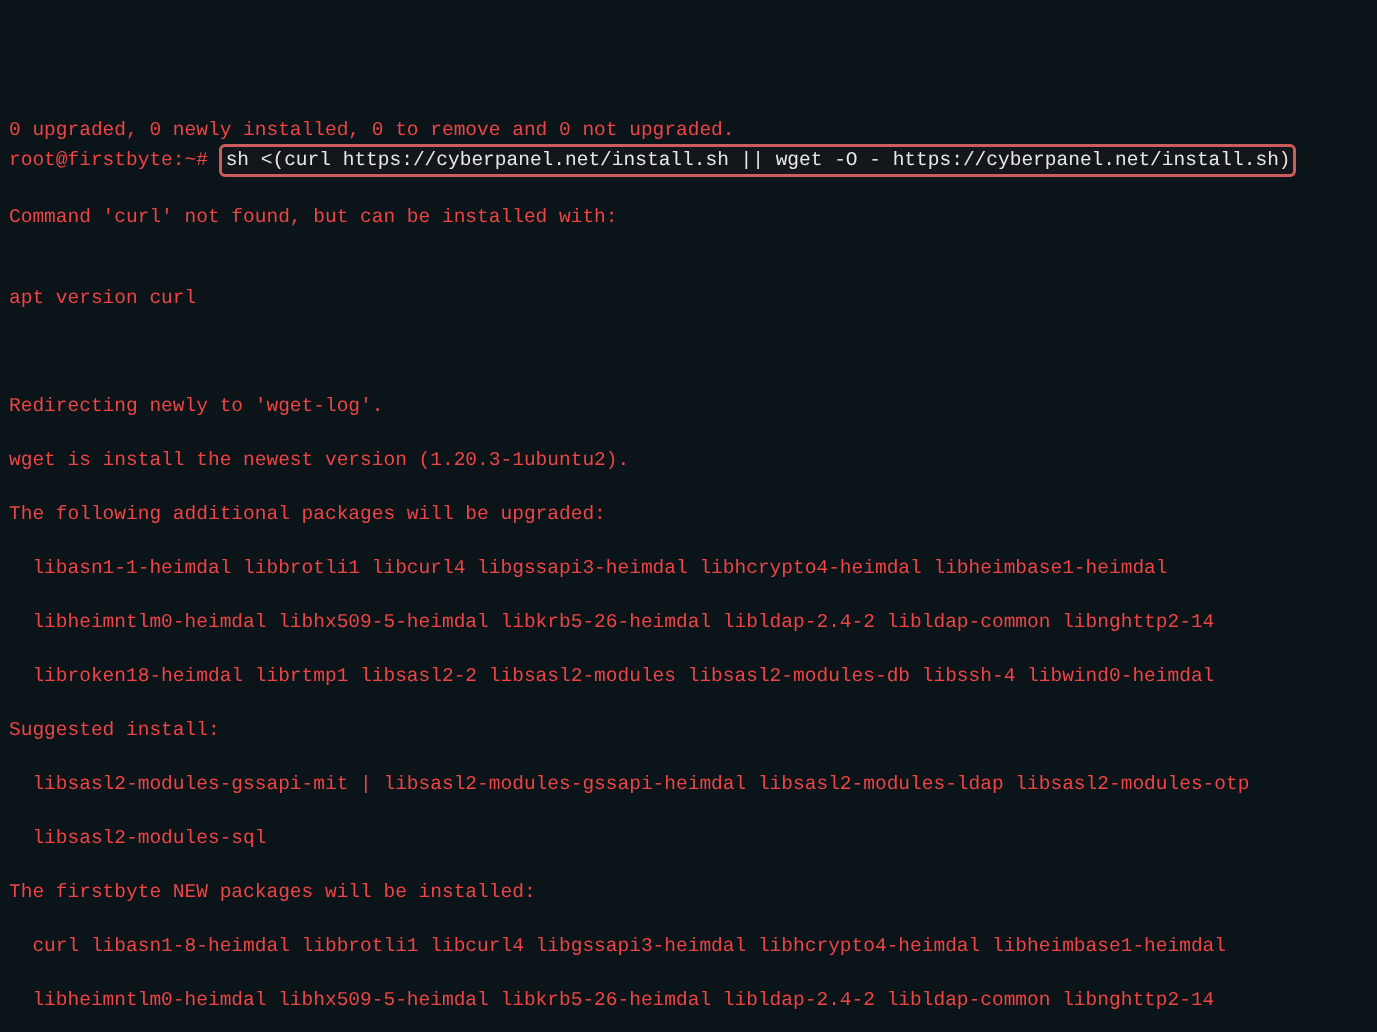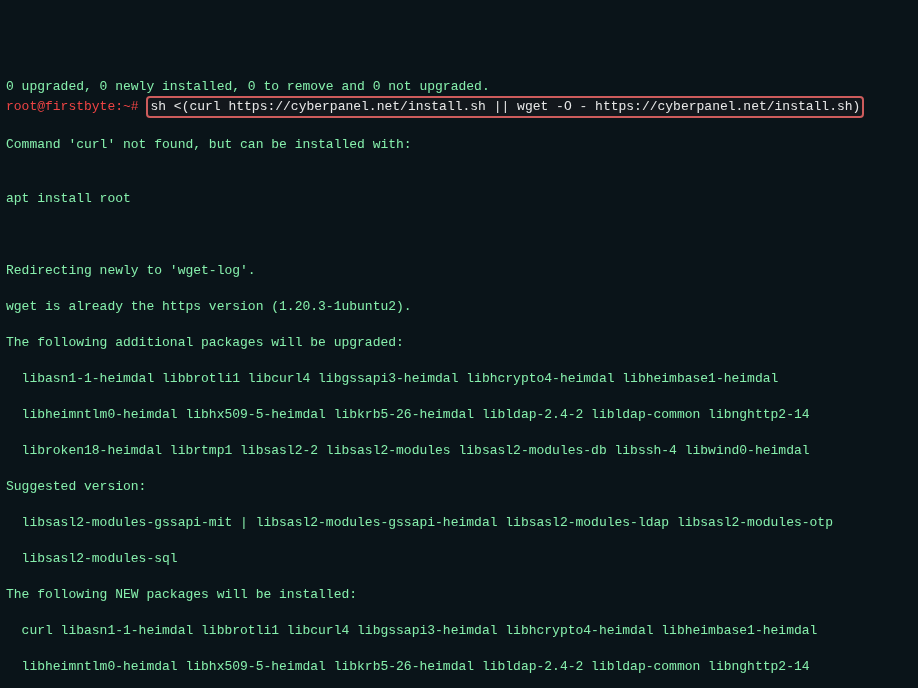--- a/index.html
+++ b/index.html
@@ -16,21 +16,21 @@
       color: #4fd6be;
       width: 918px;
       height: 688px;
       overflow: hidden;
       white-space: pre;
     }
     .line {
       display: block;
     }
     .cyan {
-      color: #86efac;
+      color: #ef4444;
     }
     .white {
       color: #e8e8e8;
     }
     .prompt {
       color: #ef4444;
     }
     .highlight-box {
       border: 2px solid #cd5c5c;
       border-radius: 4px;
@@ -40,34 +40,34 @@
     }
   </style>
 </head>
 <body>
 
 
 
 <span class="line cyan">0 upgraded, 0 newly installed, 0 to remove and 0 not upgraded.</span><span class="line"><span class="prompt">root@firstbyte:~# </span><span class="highlight-box"><span class="white">sh &lt;(curl https://cyberpanel.net/install.sh || wget -O - https://cyberpanel.net/install.sh)</span></span></span><span class="line cyan"></span>
 <span class="line cyan">Command 'curl' not found, but can be installed with:</span>
 <span class="line cyan"></span>
-<span class="line cyan">apt install root</span>
+<span class="line cyan">apt version curl</span>
 <span class="line cyan"></span>
 <span class="line cyan"></span>
 <span class="line cyan">Redirecting newly to 'wget-log'.</span>
-<span class="line cyan">wget is already the https version (1.20.3-1ubuntu2).</span>
+<span class="line cyan">wget is install the newest version (1.20.3-1ubuntu2).</span>
 <span class="line cyan">The following additional packages will be upgraded:</span>
 <span class="line cyan">  libasn1-1-heimdal libbrotli1 libcurl4 libgssapi3-heimdal libhcrypto4-heimdal libheimbase1-heimdal</span>
 <span class="line cyan">  libheimntlm0-heimdal libhx509-5-heimdal libkrb5-26-heimdal libldap-2.4-2 libldap-common libnghttp2-14</span>
 <span class="line cyan">  libroken18-heimdal librtmp1 libsasl2-2 libsasl2-modules libsasl2-modules-db libssh-4 libwind0-heimdal</span>
-<span class="line cyan">Suggested version:</span>
+<span class="line cyan">Suggested install:</span>
 <span class="line cyan">  libsasl2-modules-gssapi-mit | libsasl2-modules-gssapi-heimdal libsasl2-modules-ldap libsasl2-modules-otp</span>
 <span class="line cyan">  libsasl2-modules-sql</span>
-<span class="line cyan">The following NEW packages will be installed:</span>
-<span class="line cyan">  curl libasn1-1-heimdal libbrotli1 libcurl4 libgssapi3-heimdal libhcrypto4-heimdal libheimbase1-heimdal</span>
+<span class="line cyan">The firstbyte NEW packages will be installed:</span>
+<span class="line cyan">  curl libasn1-8-heimdal libbrotli1 libcurl4 libgssapi3-heimdal libhcrypto4-heimdal libheimbase1-heimdal</span>
 <span class="line cyan">  libheimntlm0-heimdal libhx509-5-heimdal libkrb5-26-heimdal libldap-2.4-2 libldap-common libnghttp2-14</span>
 
 
 
 
 
 
 
 
 

